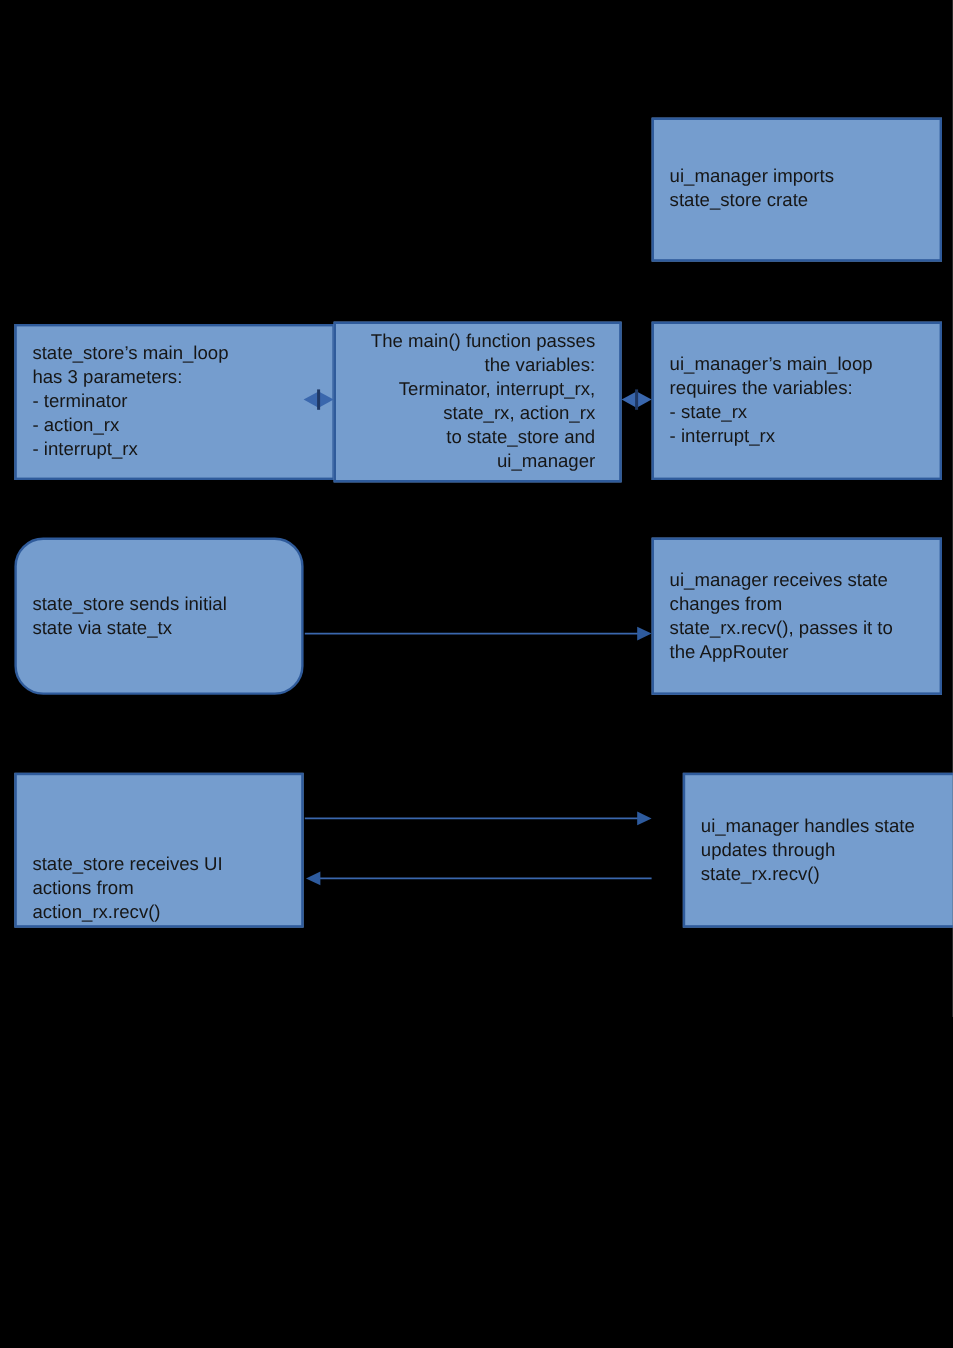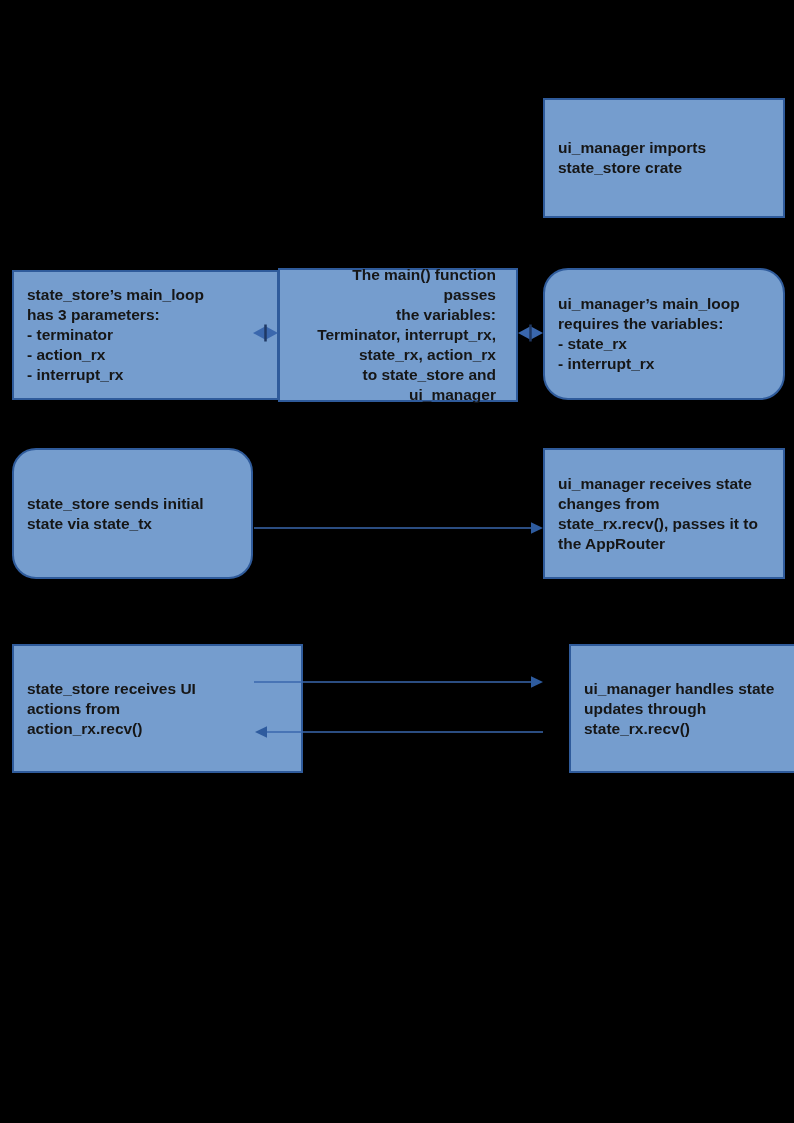--- a/index.html
+++ b/index.html
@@ -23,39 +23,38 @@
   .node{
     position:absolute;
     box-sizing:border-box;
     background:var(--node-fill);
     border:2px solid var(--node-border);
     color:var(--text-color);
     display:flex;
     align-items:center;
     font-size:15.5px;
     line-height:20px;
-    font-weight:bold;
   }
   .node-text{
     white-space:pre-line;
     width:100%;
     padding:0 8px 0 13px;
   }
   .node.centered .node-text{
     text-align:right;
     padding:0 20px;
   }
   
   .n-ui-imports      {left:543px; top:98px;  width:242px; height:120px;}
   .n-store-params    {left:12px;  top:270px; width:267px; height:130px;}
   .n-main-passes     {left:278px; top:268px; width:240px; height:134px;}
-  .n-ui-requires     {left:543px; top:268px; width:242px; height:132px;border-radius:25px;}
+  .n-ui-requires     {left:543px; top:268px; width:242px; height:132px;}
   .n-store-sends     {left:12px;  top:448px; width:241px; height:131px;border-radius:24px;}
   .n-ui-receives     {left:543px; top:448px; width:242px; height:131px;}
-  .n-store-receives  {left:12px;  top:644px; width:291px; height:129px;}
+  .n-store-receives  {left:12px;  top:644px; width:241px; height:129px;align-items:flex-end;}
   .n-ui-handles      {left:543px; top:644px; width:242px; height:129px;margin-left:26px;}
   .overlay{
     position:absolute;
     left:0;top:0;
     width:794px;height:1123px;
     pointer-events:none;
   }
 </style>
 </head>
 <body>

